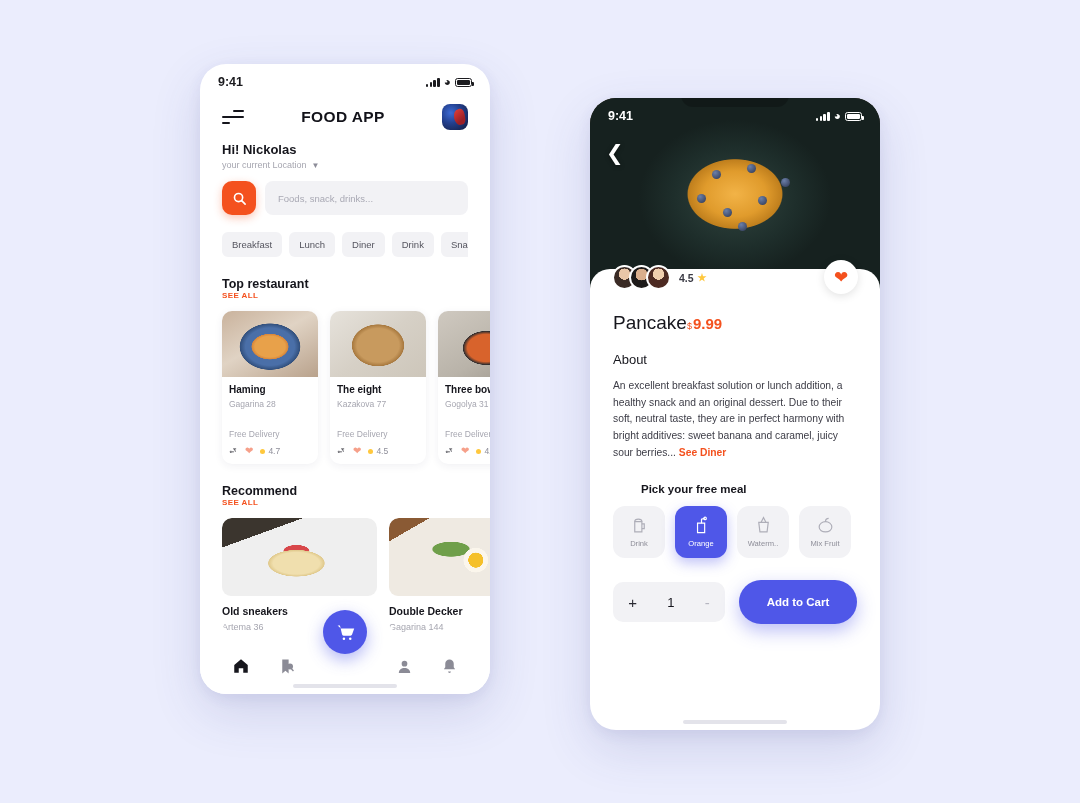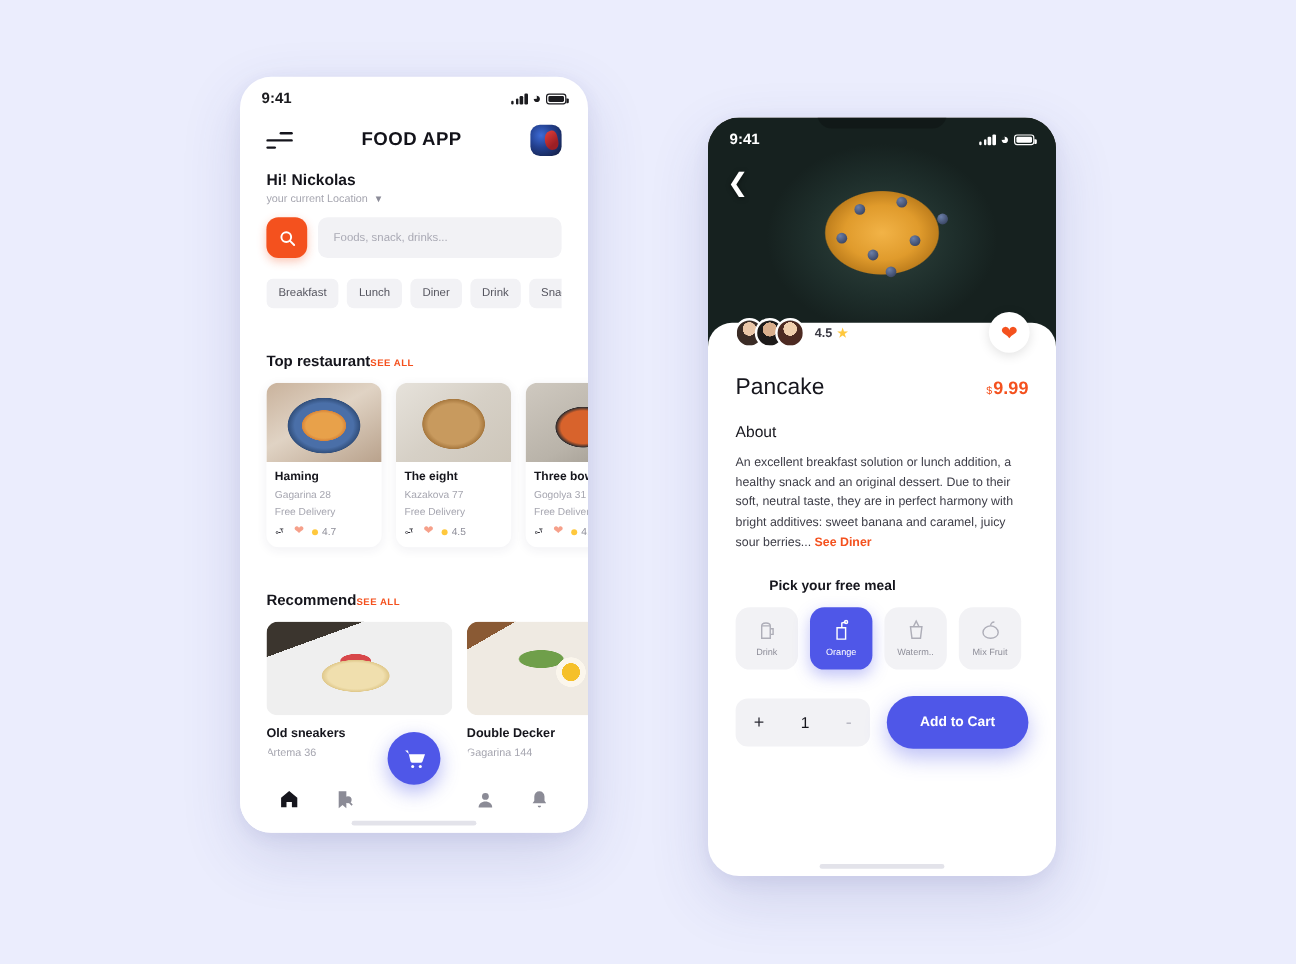--- a/index.html
+++ b/index.html
@@ -64,32 +64,32 @@
   .searchbtn { width: 34px; height: 34px; border-radius: 10px; background:#f4511e;
      display:flex; align-items:center; justify-content:center; flex:none; box-shadow:0 3px 8px rgba(244,81,30,.32);}
   .searchbtn svg { width: 15px; height: 15px; }
   .searchfield { flex:1; height: 34px; background:#f2f2f5; border-radius: 8px;
      display:flex; align-items:center; padding: 0 13px; font-size: 9.5px; color:#a9a9b4; }
 
   .chips { margin-top: 17px; display:flex; gap: 7px; overflow:hidden; }
   .chip { background:#f2f2f5; border-radius: 6px; padding: 7px 10px; font-size: 9.5px;
      color:#55555f; white-space:nowrap; flex:none; }
 
-  .sectionhdr { display:flex; align-items:baseline; justify-content:flex-start; margin-top: 37px; }
+  .sectionhdr { display:flex; align-items:baseline; justify-content:flex-start; margin-top: 20px; flex-direction: column; }
   .sectionttl { font-size: 12.5px; font-weight: bold; color:#15151c; }
   .seeall { font-size: 8px; font-weight: bold; color:#f4511e; letter-spacing:.4px; }
 
   .rrow { margin-top: 11px; display:flex; gap: 12px; }
   .rcard { width: 96px; flex:none; background:#fff; border-radius: 10px; overflow:hidden;
       box-shadow: 0 2px 9px rgba(40,40,90,.07); }
   .rimg { height: 66px; width: 100%; }
   .rinfo { padding: 7px 7px 8px 7px; }
   .rname { font-size: 10px; font-weight: bold; color:#15151c; white-space:nowrap; }
   .raddr { font-size: 8.5px; color:#a6a6b0; margin-top: 4px; white-space:nowrap;}
-  .rdel { font-size: 8.5px; color:#a6a6b0; margin-top: 4px; white-space:nowrap;}
+  .rdel { font-size: 8.5px; color:#a6a6b0; margin-top: 20px; white-space:nowrap;}
   .rmeta { display:flex; align-items:center; gap:7px; margin-top: 7px; }
   .scooter { width:9px; height:10px; }
   .heart-s { color:#f6a08a; font-size: 10px; line-height:10px; }
   .stardot { width:5px; height:5px; border-radius:50%; background:#ffc83d; }
   .rscore { font-size: 8.5px; color:#8e8e99; margin-left:-4px;}
 
   .recrow { margin-top: 11px; display:flex; gap: 12px; }
   .reccard { width: 155px; flex:none; background:#fff; border-radius: 10px; overflow:hidden;}
   .recimg { height: 78px; width:100%; border-radius: 9px;}
   .recname { font-size: 10.5px; font-weight:bold; color:#15151c; margin-top: 9px; white-space:nowrap;}
@@ -128,21 +128,21 @@
   .av2 { background: radial-gradient(circle at 50% 36%, #d9ae8c 0 34%, #1d1a19 35% 100%); }
   .av3 { background: radial-gradient(circle at 50% 34%, #f0cfae 0 32%, #4d2a22 33% 100%); }
   .ratehero { font-size: 10.5px; font-weight:bold; color:#3a3a44; display:flex; align-items:center; gap:4px;}
   .starhero { color:#ffc83d; font-size:10px; }
   .heartbtn { position:absolute; right: 22px; bottom: 4px; width: 34px; height: 34px; border-radius:50%;
      background:#fff; display:flex; align-items:center; justify-content:center;
      box-shadow: 0 2px 10px rgba(0,0,0,.12); z-index:3; }
   .heartbtn span { color:#f4511e; font-size: 17px; line-height:17px;}
 
   .dbody { padding: 14px 23px 0 23px; }
-  .titlerow { display:flex; align-items:baseline; justify-content:space-between; }
+  .titlerow { display:flex; align-items:baseline; }
   .pname { font-size: 19px; color:#16161d; font-weight: normal; }
   .price { color:#f4511e; font-weight:bold; font-size: 15px; }
   .price .cur { font-size: 9px; font-weight:normal; margin-right:1px; }
 
   .abouth { margin-top: 18px; font-size: 13px; color:#16161d; }
   .abouttxt { margin-top: 11px; font-size: 10.3px; line-height: 1.62; color:#3c3c46; }
   .seemore { color:#f4511e; font-weight:bold; }
 
   .pickh { margin-top: 22px; font-size: 11.5px; font-weight:bold; color:#16161d;padding-left:28px; }
   .meals { margin-top: 11px; display:flex; gap: 10px; }

